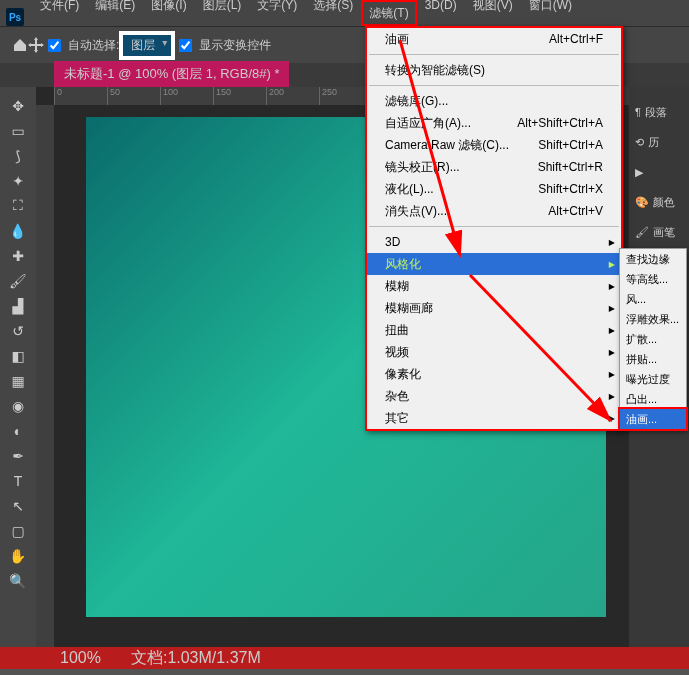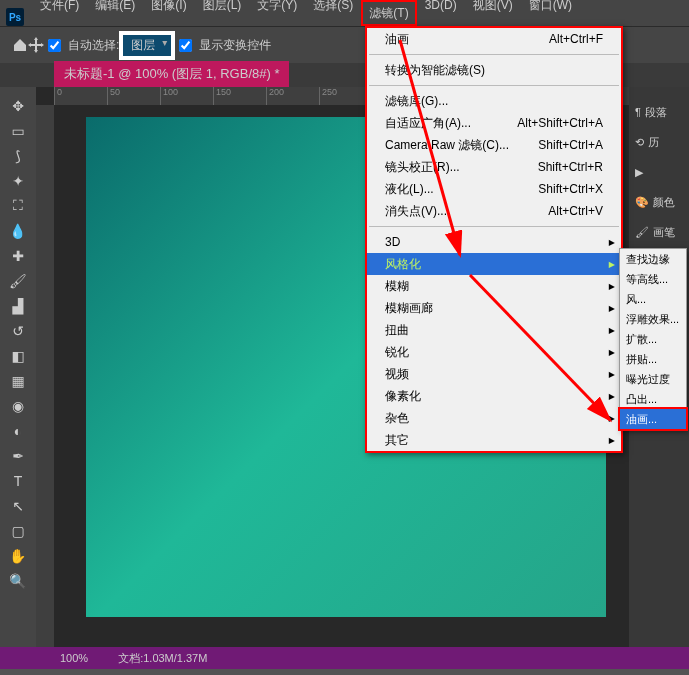--- a/index.html
+++ b/index.html
@@ -17,21 +17,21 @@
 .work{display:flex;height:560px}
 .tools{width:36px;background:#454545;display:flex;flex-direction:column;align-items:center;padding-top:6px;gap:0}
 .tool{width:30px;height:25px;display:flex;align-items:center;justify-content:center;color:#ccc;font-size:14px}
 .canvas-wrap{flex:1;position:relative;background:#282828}
 .ruler-h{position:absolute;left:18px;top:0;right:0;height:18px;background:#3f3f3f;font-size:9px;color:#888;display:flex}
 .ruler-h span{width:50px;text-align:left;padding-left:2px;border-left:1px solid #666}
 .ruler-v{position:absolute;left:0;top:18px;width:18px;bottom:0;background:#3f3f3f}
 .canvas{position:absolute;left:50px;top:30px;width:520px;height:500px;background:linear-gradient(135deg,#0a6b6b,#1fb898,#25a589)}
 .rpanel{width:60px;background:#383838;display:flex;flex-direction:column;padding-top:10px}
 .rp-item{height:30px;display:flex;align-items:center;justify-content:flex-start;padding-left:6px;gap:4px;font-size:11px;color:#ccc}
-.status{background:#701a75;height:22px;display:flex;align-items:center;padding-left:60px;font-size:11px;gap:30px}
+.status{background:#b91c1c;height:22px;display:flex;align-items:center;padding-left:60px;font-size:16px;gap:30px}
 .dropdown{position:absolute;background:#f0f0f0;color:#000;box-shadow:2px 2px 6px rgba(0,0,0,.5);font-size:12px}
 .dd1{left:365px;top:26px;width:254px;border:2px solid red}
 .dd-item{height:22px;display:flex;align-items:center;justify-content:space-between;padding:0 18px 0 18px;position:relative}
 .dd-item.sel1{background:#2a6fd6;color:#bef264}
 .dd-sep{height:1px;background:#bbb;margin:4px 2px}
 .sub:after{content:"▶";font-size:8px;position:absolute;right:6px}
 .dd2{left:619px;top:248px;width:66px;border:1px solid #999}
 .dd2 .dd-item{padding:0 6px;font-size:11px;height:20px}
 .dd2 .dd-item.sel1{background:#2a6fd6;color:#fff;border:2px solid red;margin:-2px}
 .arrow{position:absolute;pointer-events:none}
@@ -158,21 +158,20 @@
  <div class="dd-item">
       <span>消失点(V)...</span>
       <span>Alt+Ctrl+V</span>
     </div>
  <div class="dd-sep"></div>
  <div class="dd-item sub">3D</div>
  <div class="dd-item sub sel1">风格化</div>
  <div class="dd-item sub">模糊</div>
  <div class="dd-item sub">模糊画廊</div>
  <div class="dd-item sub">扭曲</div>
- <div class="dd-item sub">锐化</div>
  <div class="dd-item sub">视频</div>
  <div class="dd-item sub">像素化</div>
  <div class="dd-item sub">杂色</div>
  <div class="dd-item sub">其它</div>
 </div>
 
 <div class="dropdown dd2">
  <div class="dd-item">查找边缘</div>
  <div class="dd-item">等高线...</div>
  <div class="dd-item">风...</div>

